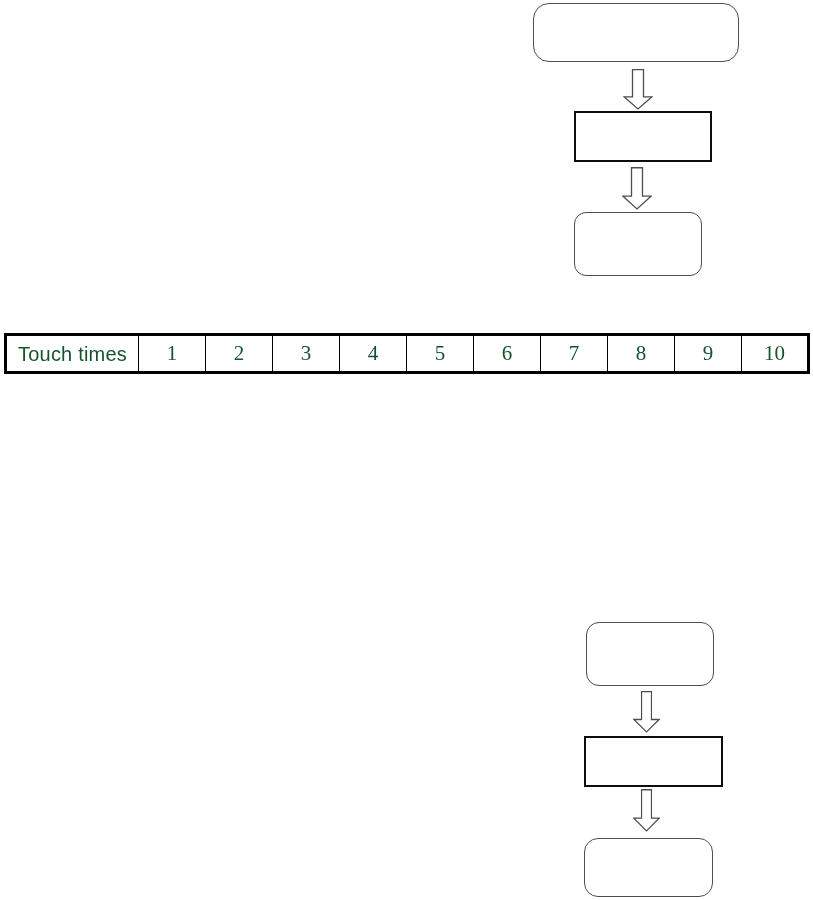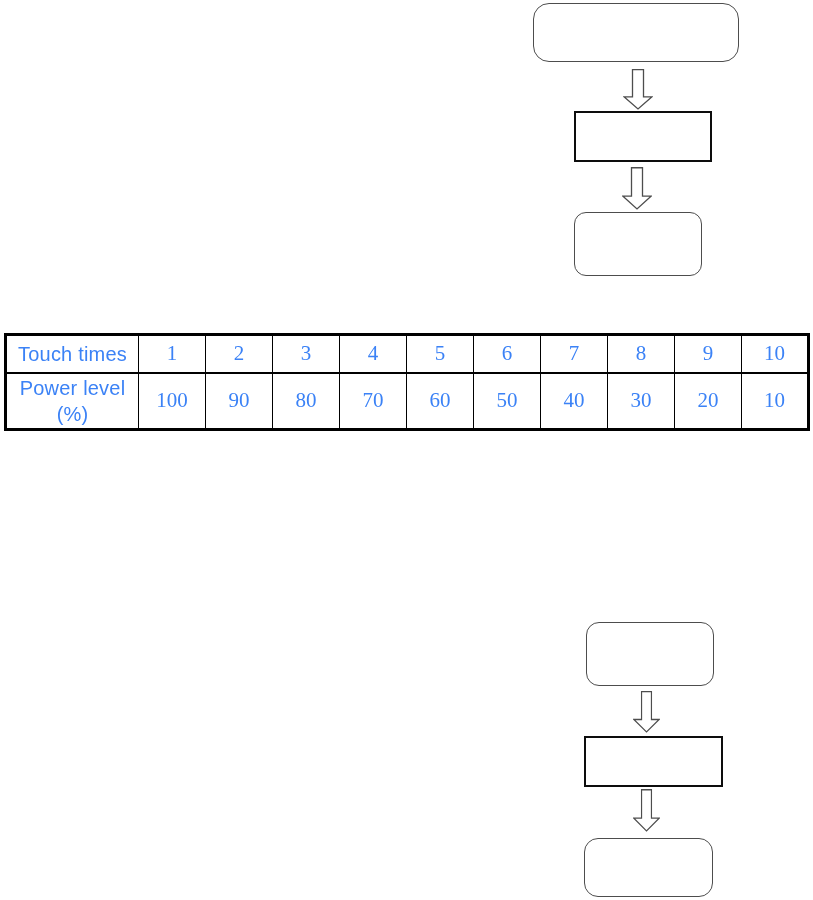--- a/index.html
+++ b/index.html
@@ -7,21 +7,21 @@
     padding: 0;
     background: #ffffff;
   }
   .page {
     position: relative;
     width: 813px;
     height: 900px;
     background: #ffffff;
     overflow: hidden;
     font-family: "Liberation Sans", sans-serif;
-    color: #3b82f6;
+    color: #14532d;
   }
   .abs { position: absolute; box-sizing: border-box; }
 
   
   .rounded-box {
     background: #ffffff;
     border: 1.4px solid #4d4d4d;
   }
   .rect-box {
     background: #ffffff;
@@ -109,34 +109,20 @@
       <td class="num">2</td>
       <td class="num bR">3</td>
       <td class="num">4</td>
       <td class="num">5</td>
       <td class="num">6</td>
       <td class="num bR">7</td>
       <td class="num">8</td>
       <td class="num">9</td>
       <td class="num">10</td>
     </tr>
-    <tr class="r2">
-      <td class="hdr">Power level
-(%)</td>
-      <td class="num">100</td>
-      <td class="num">90</td>
-      <td class="num bR">80</td>
-      <td class="num">70</td>
-      <td class="num">60</td>
-      <td class="num">50</td>
-      <td class="num bR">40</td>
-      <td class="num">30</td>
-      <td class="num">20</td>
-      <td class="num">10</td>
-    </tr>
   </tbody>
     </table>
 
   <div>
     <div class="abs rounded-box" style="left:586px; top:622px; width:128px; height:64px; border-radius:13px;"></div>
 
     <svg class="abs arrow-svg" style="left:633px; top:691px;" width="27" height="42" viewBox="0 0 30 42" preserveAspectRatio="none">
       <polygon points="9.5,0.7 20.5,0.7 20.5,28.5 29,28.5 15,41 1,28.5 9.5,28.5" fill="#ffffff" stroke="#4d4d4d" stroke-width="1.3"></polygon>
     </svg>
 

